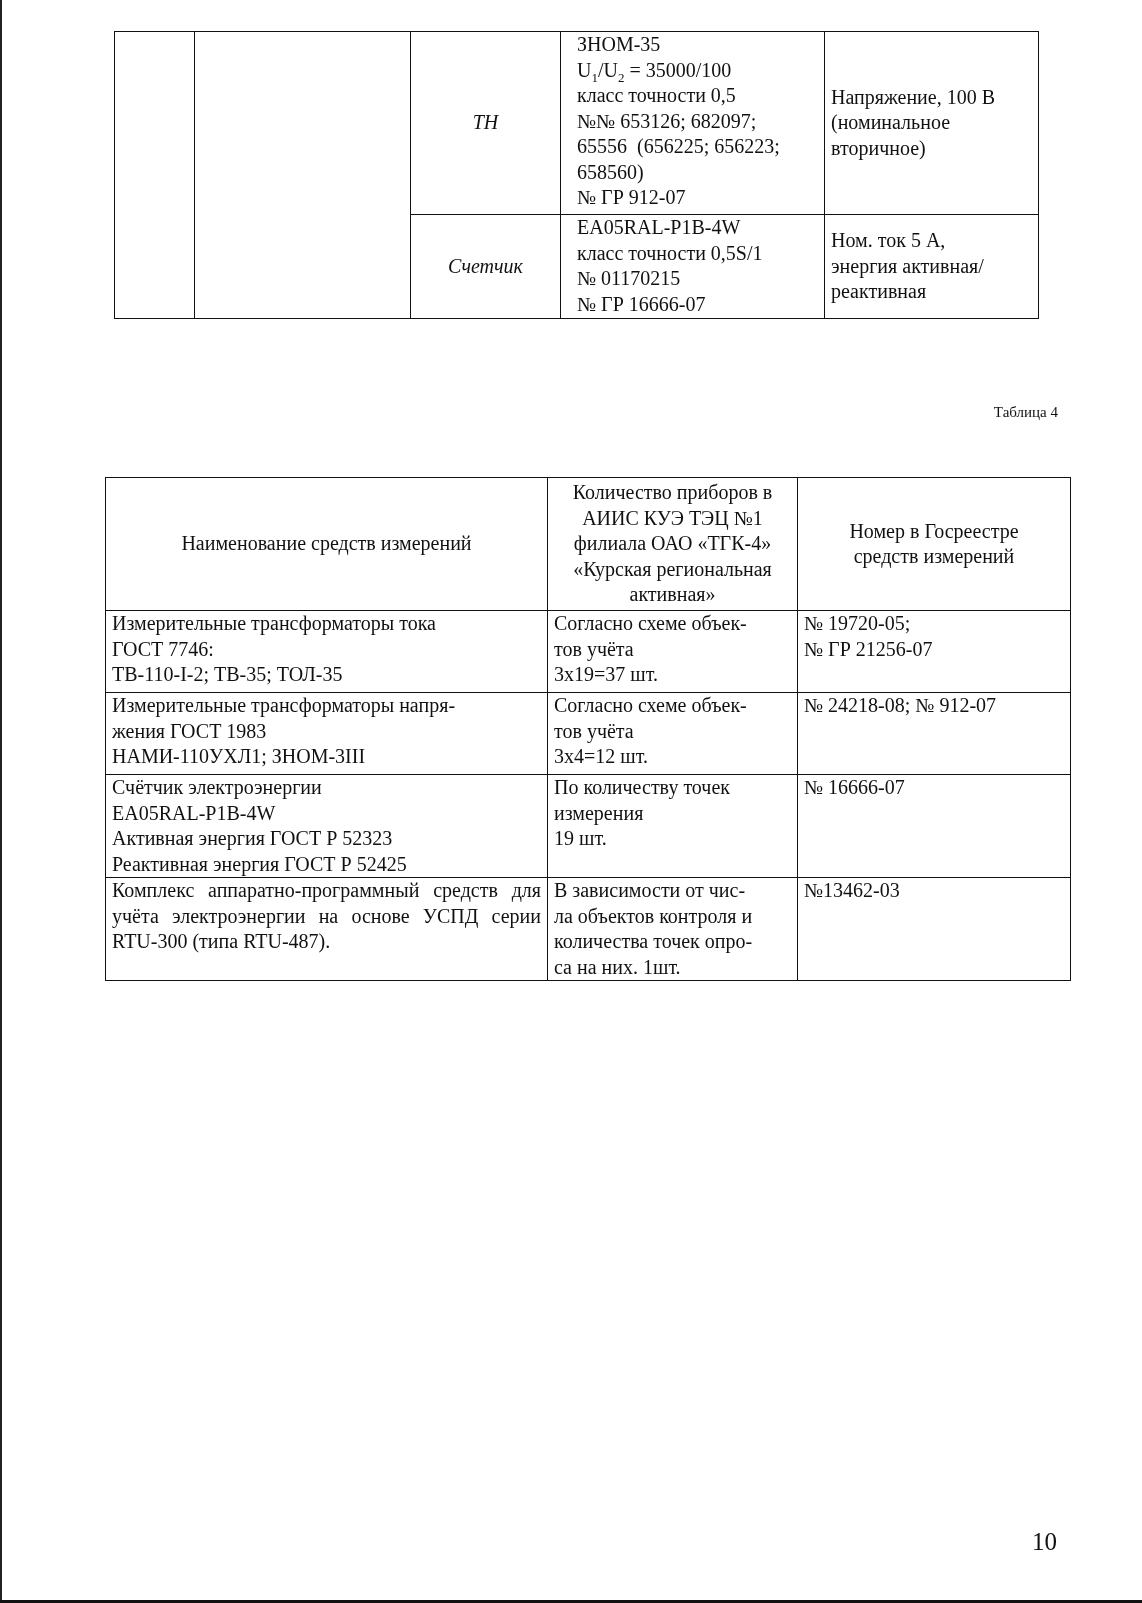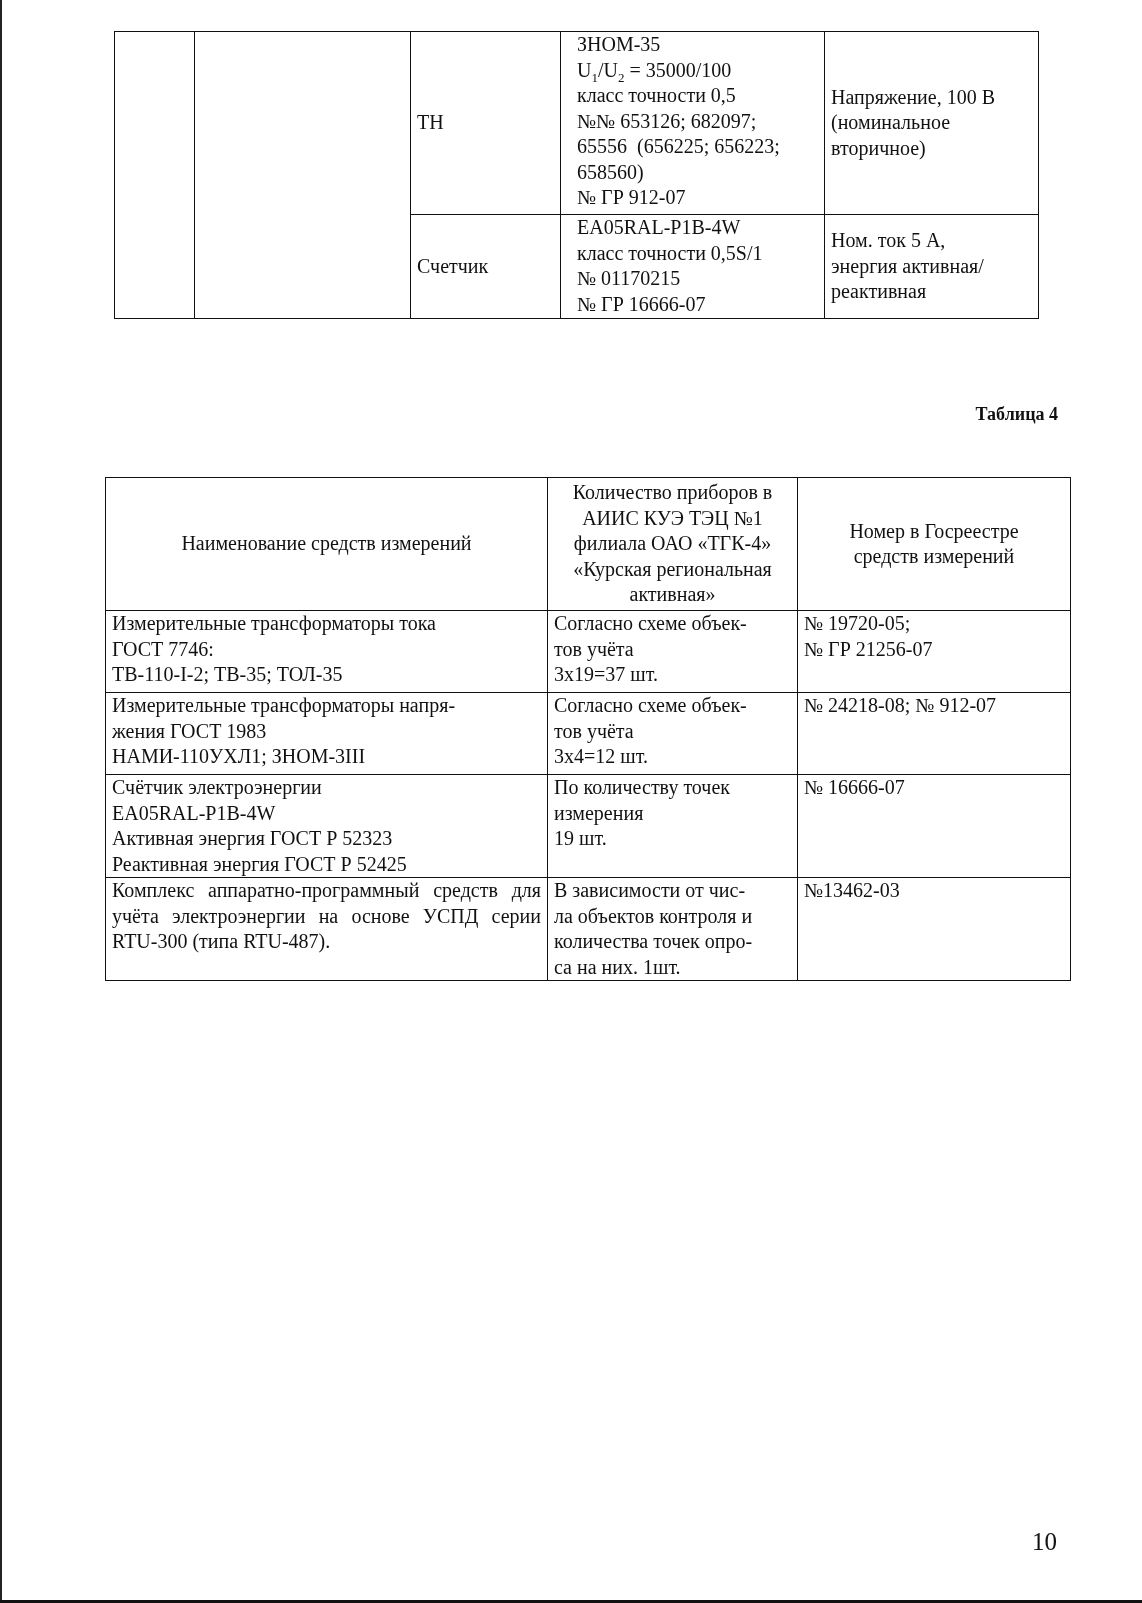--- a/index.html
+++ b/index.html
@@ -45,38 +45,39 @@
       left: 114px;
       top: 31px;
       width: 924px;
     }
     #table3 .c1 { width: 80px; }
     #table3 .c2 { width: 216px; }
     #table3 .c3 { width: 150px; }
     #table3 .c4 { width: 264px; }
     #table3 .c5 { width: 214px; }
     #table3 td.center-mid {
-      text-align: left;
+      text-align: center;
       vertical-align: middle;
+      font-style: italic;
     }
     #table3 td.mid {
       vertical-align: middle;
     }
     #table3 td.spec {
       padding-left: 16px;
     }
     .row-tn td { height: 182px; }
     .row-meter td { height: 103px; }
 
     .table-caption {
       position: absolute;
       right: 84px;
       top: 404px;
-      font-weight: bold;
-      font-size: 18px;
+      font-weight: normal;
+      font-size: 15px;
     }
 
     
     #table4 {
       left: 105px;
       top: 477px;
       width: 965px;
     }
     #table4 .c1 { width: 442px; }
     #table4 .c2 { width: 250px; }

